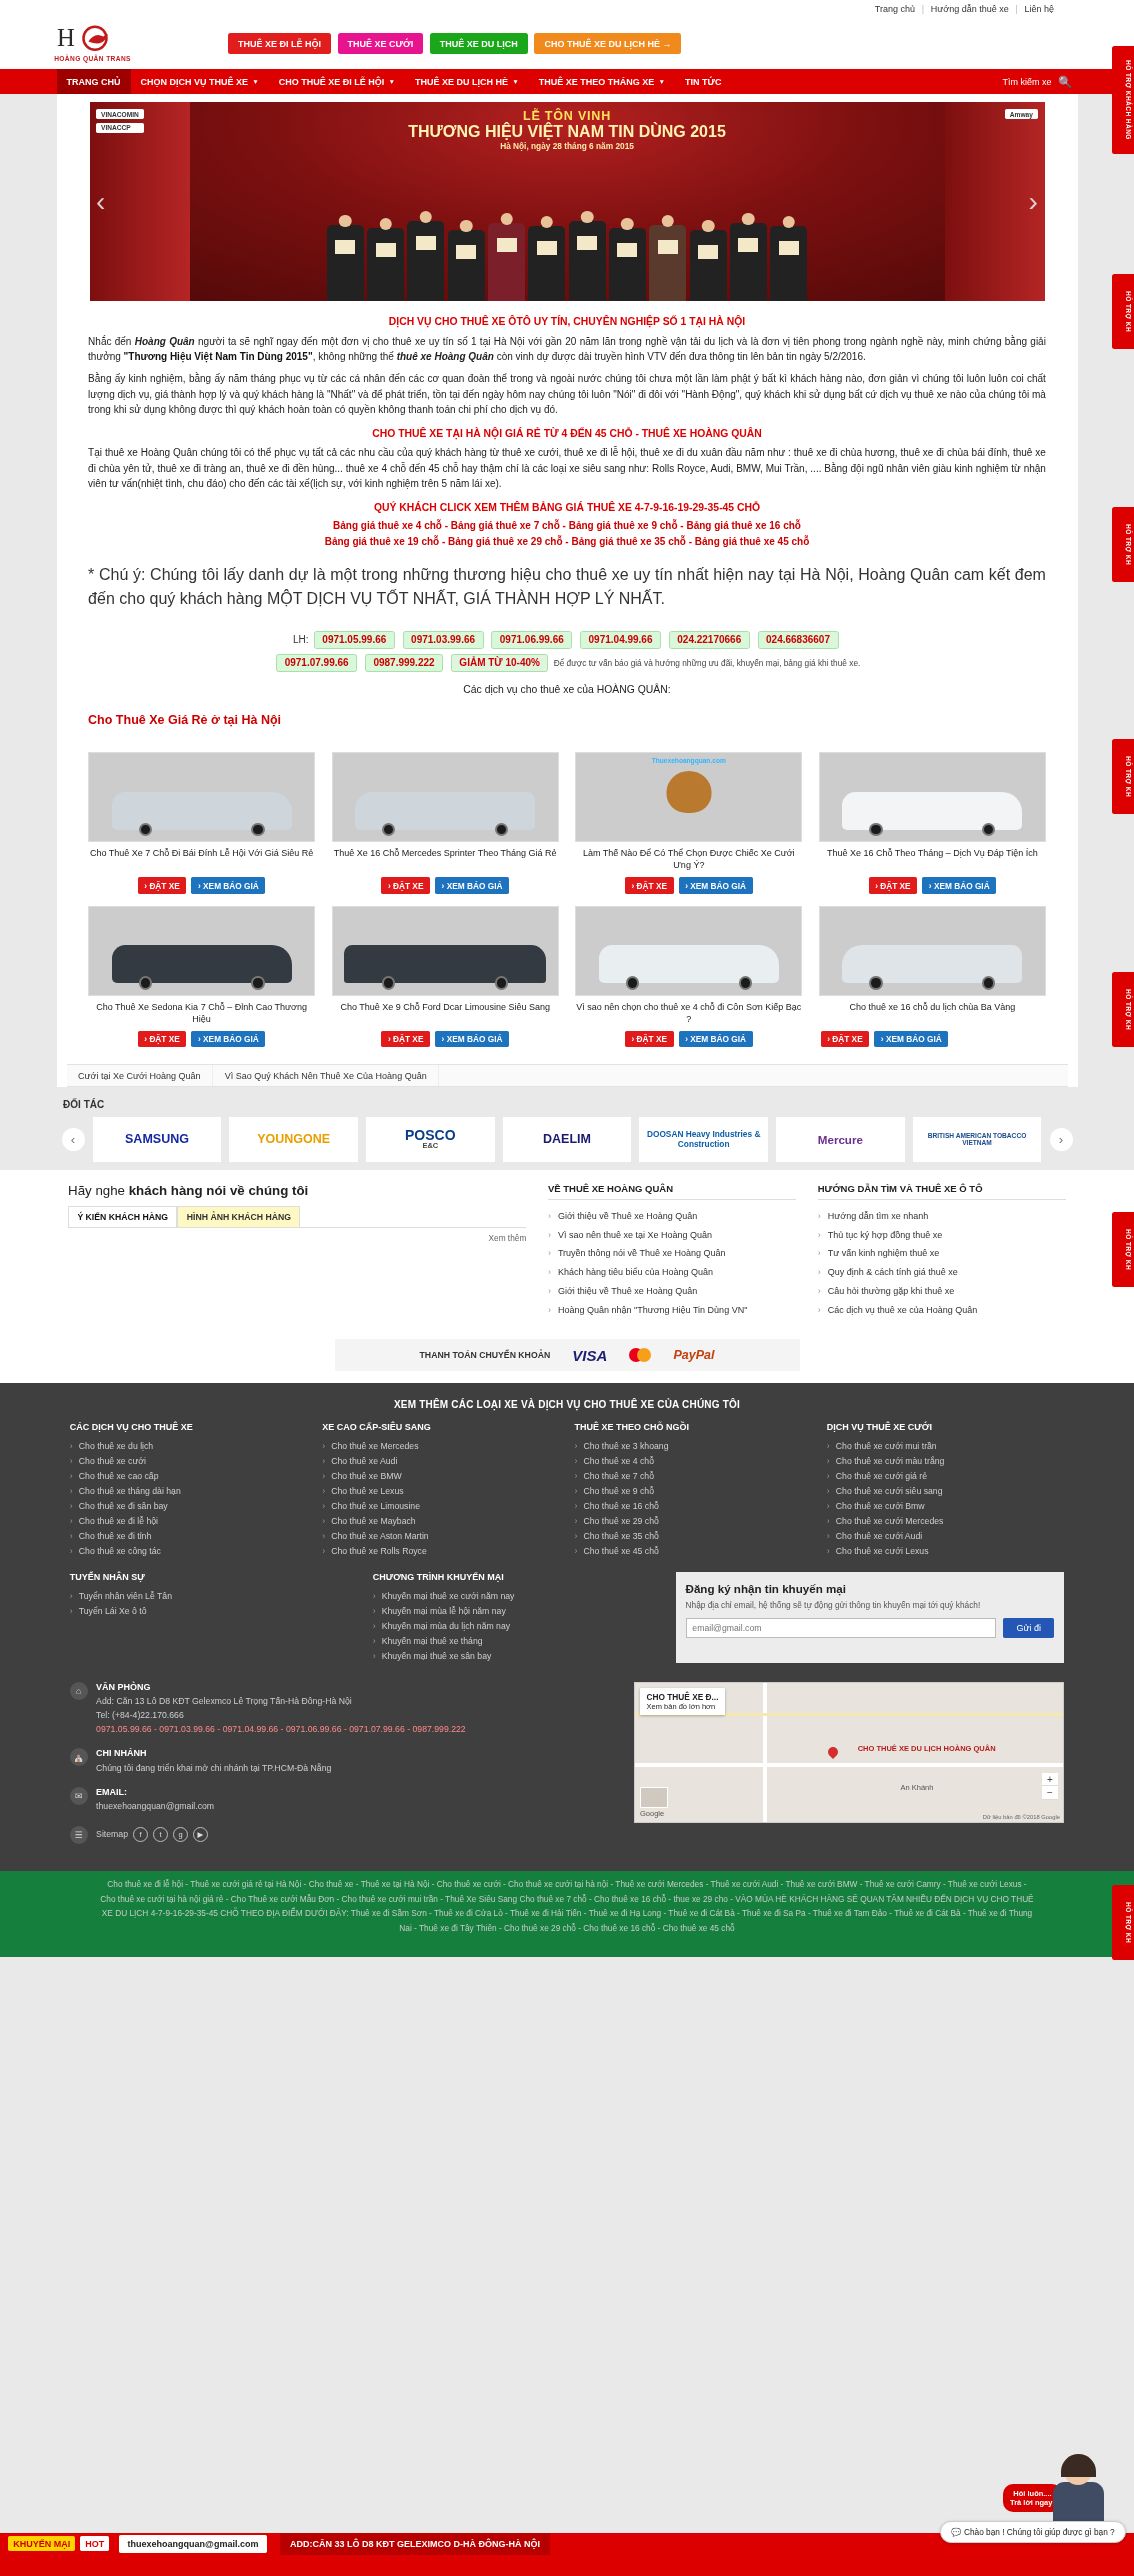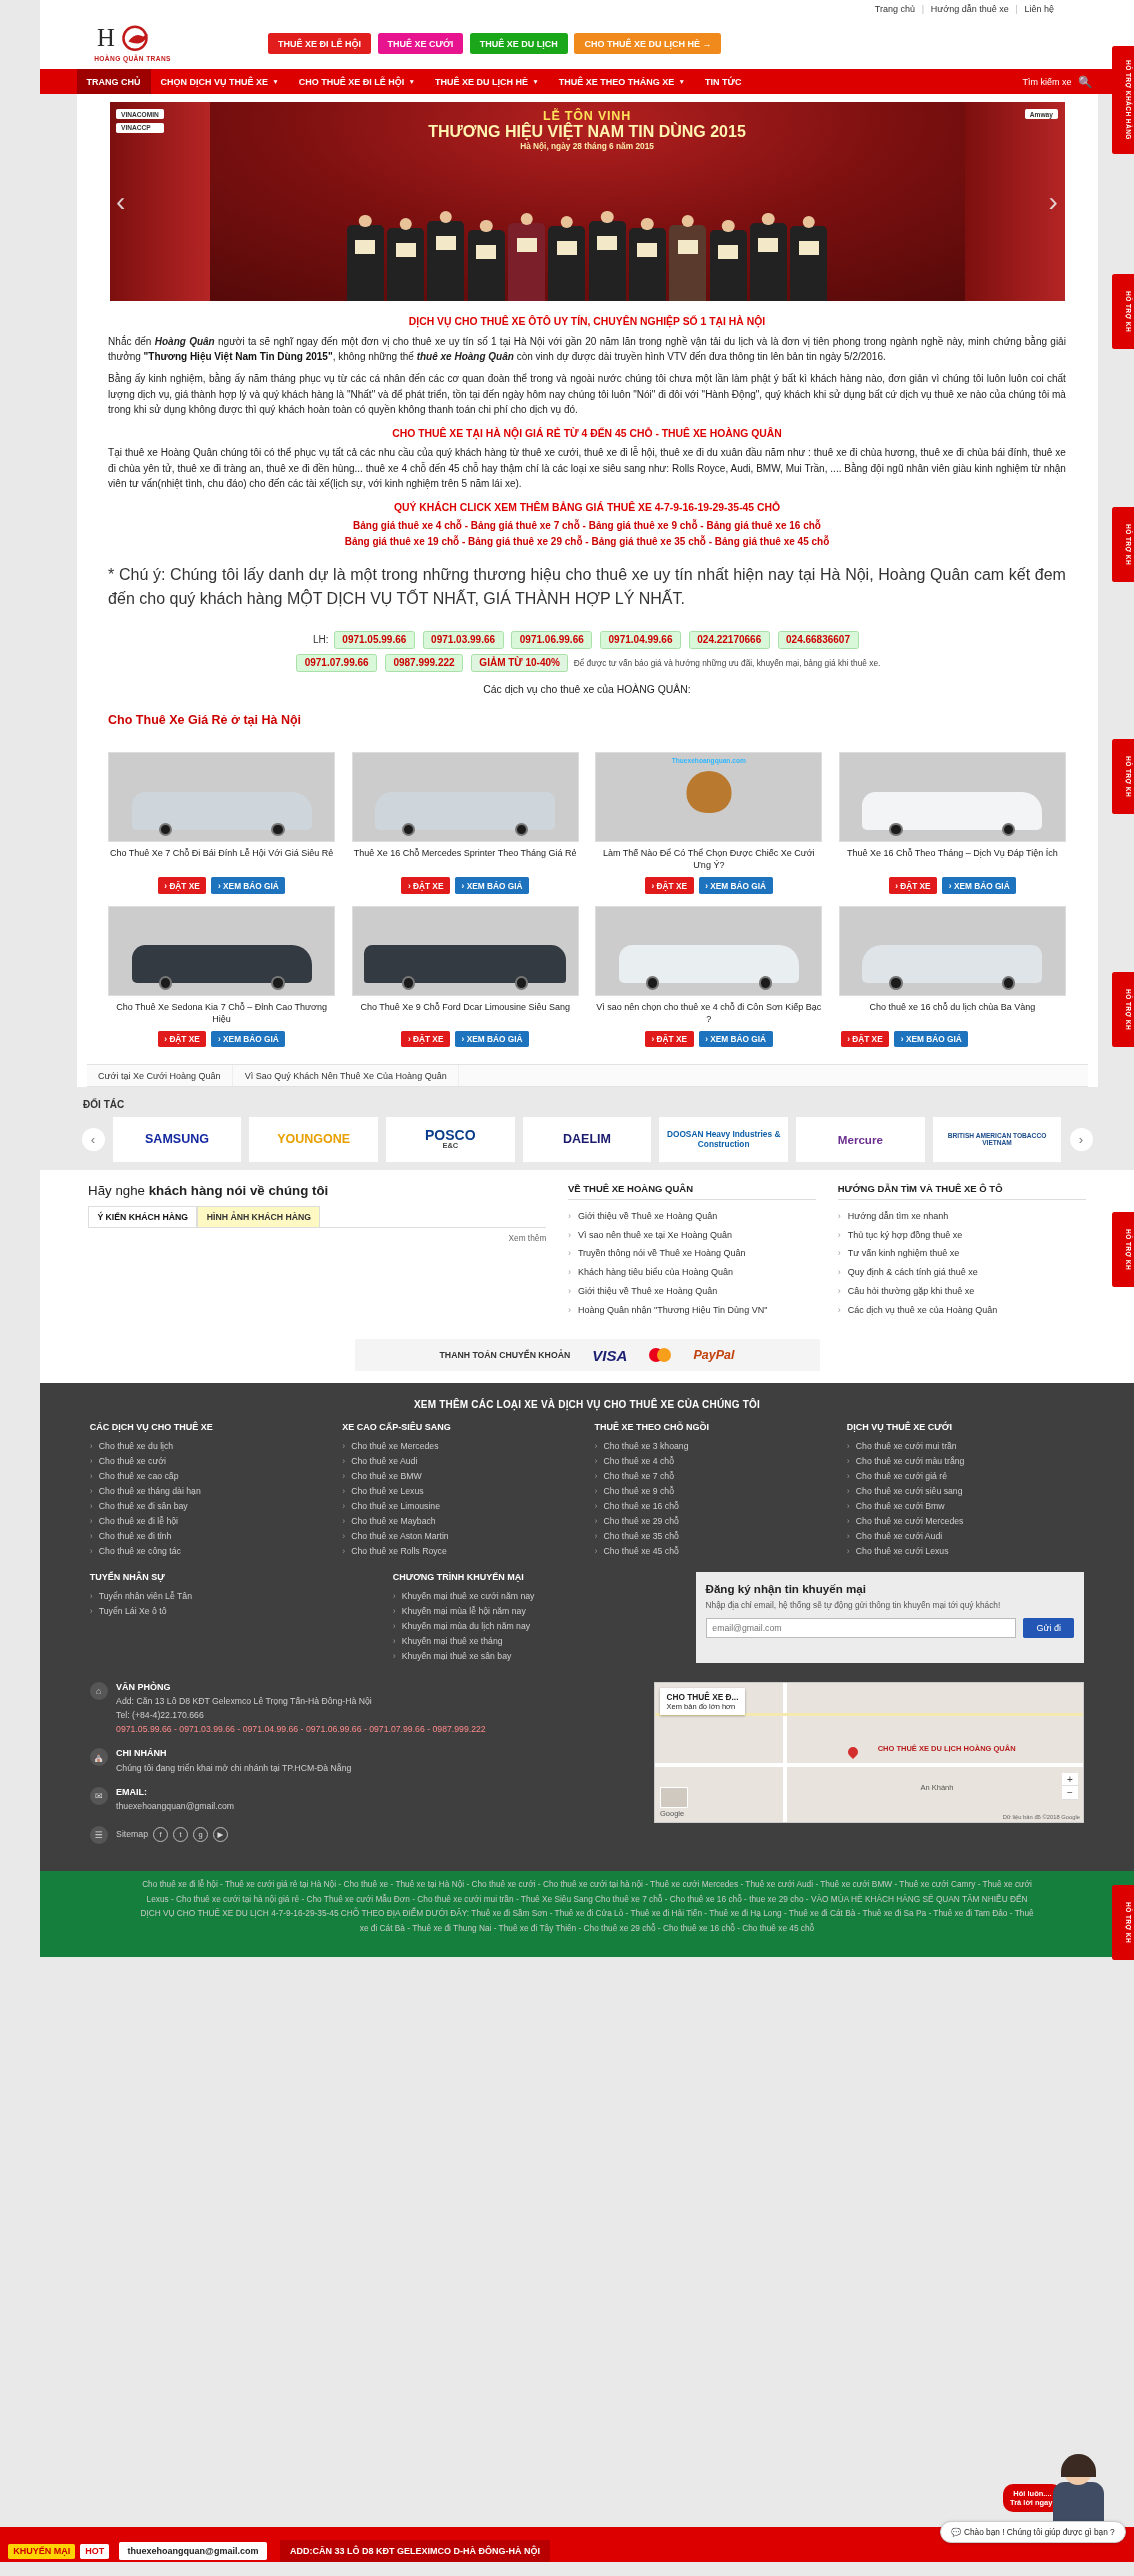--- a/index.html
+++ b/index.html
@@ -183,35 +183,35 @@
   .gm{position:absolute;left:5px;bottom:3.3px;font-size:7.5px;color:#555;}
   .mthumb{position:absolute;left:5px;bottom:13.3px;width:28px;height:21.6px;background:#cfc9bf;border:0.8px solid #fff;}
 
   
   .seo { background:#15803d; color:#c9c9c9; font-size:8.3px; line-height:1.75; text-align:center; padding:6.6px 100px 21.6px; }
 
   
   .side { position:absolute; right:0; width:21.6px; background:#d00; color:#fff; font-size:6.6px; font-weight:bold; writing-mode:vertical-rl; text-align:center; padding:6.6px 2.5px; letter-spacing:0.4px; border-radius:2.5px 0 0 2.5px;}
 
   
-  .bottombar { position:fixed; left:0; right:0; bottom:14px; height:35px; background:#d00; display:flex; align-items:flex-end; color:#fff; font-size:9px; font-weight:bold; z-index:50;}
+  .bottombar { position:fixed; left:0; right:0; bottom:0; height:43px; background:#d00; display:flex; align-items:flex-start; color:#fff; font-size:9px; font-weight:bold; z-index:50;}
   .bb-left { display:flex; align-items:center; gap:5px; padding-left:8.3px;}
   .bb-km { background:#ffd400; color:#c00; font-size:9px; font-weight:bold; padding:2.5px 5px; border-radius:1.7px;}
   .bb-hot { background:#fff; color:#d00; font-size:9px; font-weight:bold; padding:2.5px 5px; border-radius:1.7px;}
   .bb-mail { background:#fff; color:#222; padding:4.2px 8.3px; font-size:9px; margin-left:5px; border-radius:1.7px;}
   .bb-add { background:#b80000; padding:5.8px 10px; font-size:9px; margin-left:8.3px;}
   .chatbar { position:fixed; right:8.3px; bottom:33px; display:flex; align-items:center; gap:6.6px; z-index:60;}
   .chat-pill { background:#fff; border:0.8px solid #ccc; border-radius:13.3px; font-size:8.3px; padding:5px 10px; color:#222; box-shadow:0 0.8px 3.3px rgba(0,0,0,.2);}
   .chat-girl { position:fixed; right:21.6px; bottom:48px; width:66px; height:71px; z-index:59;}
   .cg-head{position:absolute;left:18px;top:0;width:28px;height:28px;border-radius:50%;background:#f0c9a8;}
   .cg-hair{position:absolute;left:15px;top:-3.3px;width:35px;height:23px;border-radius:18px 18px 0 0;background:#3a2a22;}
   .cg-body{position:absolute;left:6.6px;top:25px;width:51px;height:47px;border-radius:11.6px 11.6px 0 0;background:#3f4c63;}
   .cg-bubble{position:absolute;left:-43px;top:26.6px;background:#d60000;color:#fff;font-size:7.5px;font-weight:bold;border-radius:10px;padding:5px 6.6px;line-height:1.25;text-align:center;}
 
-  .page-wrap { position:relative;padding-left:40px; }
+  .page-wrap { position:relative; }
 </style>
 </head>
 <body>
 
 <div class="page-wrap">
 
   <div class="topbar">
     <span>Trang chủ</span>
     <span class="sep">|</span>
     <span>Hướng dẫn thuê xe</span>

